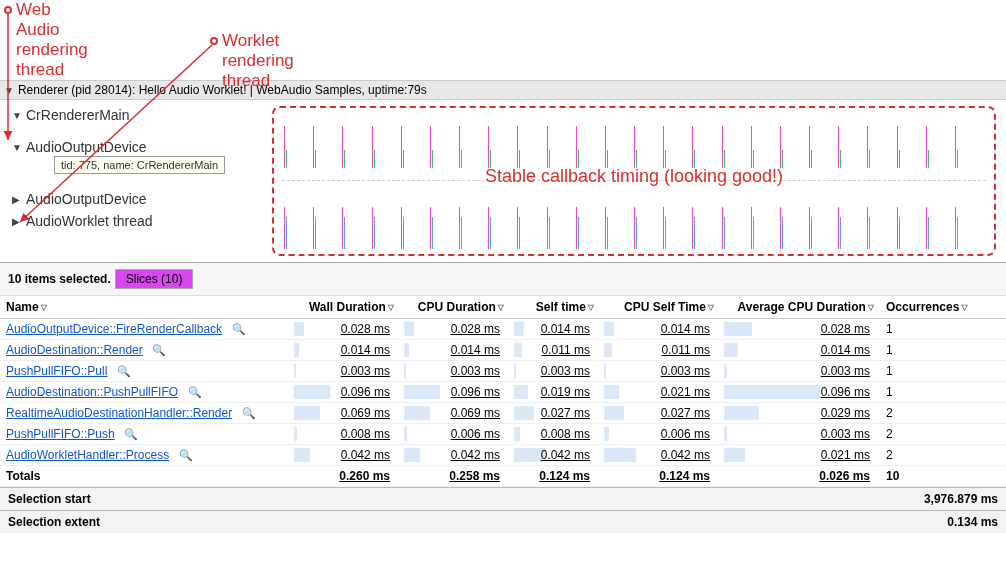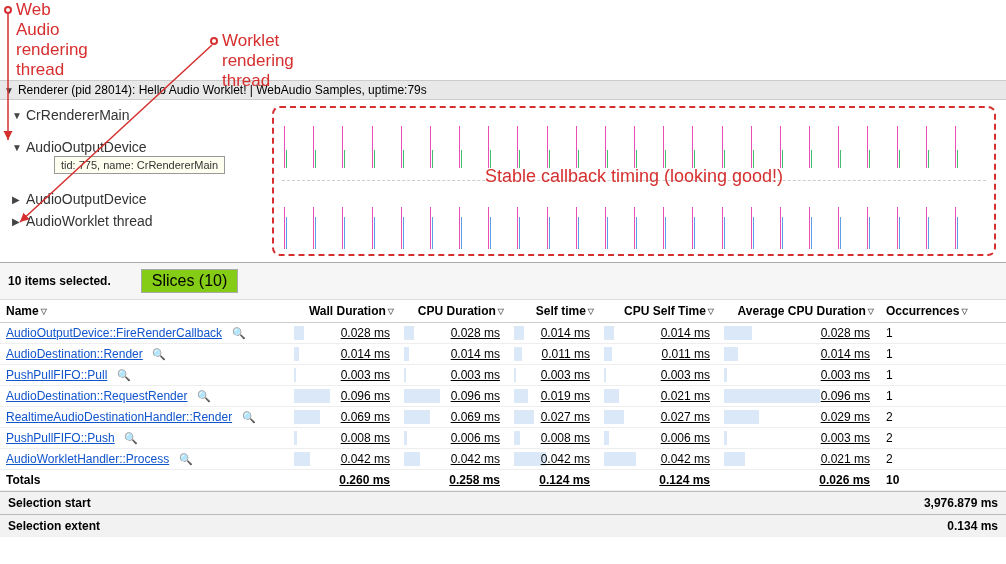--- a/index.html
+++ b/index.html
@@ -18,23 +18,23 @@
   .timeline-area { flex: 1; position: relative; padding: 6px 10px 6px 4px; }
   .callout-box { border: 2px dashed #d62f2f; border-radius: 8px; height: 150px; position: relative; padding: 6px 8px; }
   .callout-text { color: #d62f2f; font-size: 18px; text-align: center; position: absolute; top: 58px; left: 0; right: 0; }
   .spike-row { height: 50px; position: relative; margin: 4px 0 12px 0; }
   .spike { position: absolute; bottom: 0; width: 1px; }
   .spike.pink { background: #e84fb5; height: 42px; }
   .spike.green { background: #3fbf6f; height: 18px; bottom: 0; }
   .spike.blue { background: #5a9fe8; height: 32px; }
   .divider-line { border-top: 1px dashed #ccc; margin: 2px 0; }
 
-  .selection-header { background: #f6f6f6; border-bottom: 1px solid #ddd; padding: 6px 8px; display: flex; align-items: center; gap: 12px; }
+  .selection-header { background: #f6f6f6; border-bottom: 1px solid #ddd; padding: 6px 8px; display: flex; align-items: center; gap: 4px; }
   .selection-header b { font-size: 12px; }
-  .slices-btn { background: #84cc16; border: 1px solid #aaa; padding: 2px 10px; font-size: 16px; cursor: pointer; margin-left: 18px; }
+  .slices-btn { background: #d946ef; border: 1px solid #aaa; padding: 2px 10px; font-size: 12px; cursor: pointer; }
 
   table { width: 100%; border-collapse: collapse; }
   th { text-align: left; font-weight: bold; font-size: 12px; padding: 4px 6px; border-bottom: 1px solid #ccc; background: #fff; }
   th .sort-tri { font-size: 8px; color: #666; vertical-align: middle; margin-left: 2px; }
   td { padding: 3px 6px; font-size: 12px; border-bottom: 1px solid #eee; }
   td.name a { color: #1155cc; text-decoration: underline; }
   .mag { color: #888; font-size: 11px; margin-left: 10px; cursor: pointer; }
   .barcell { position: relative; text-align: right; padding-right: 10px; text-decoration: underline; }
   .barcell .bar { position: absolute; left: 4px; top: 3px; bottom: 3px; background: #dbe8f7; }
   .barcell .val { position: relative; }
@@ -236,21 +236,21 @@
       <tr>
     <td class="name"><a href="#">PushPullFIFO::Pull</a><span class="mag">🔍</span></td>
     <td class="barcell"><span class="bar" style="width:2px"></span><span class="val">0.003 ms</span></td>
     <td class="barcell"><span class="bar" style="width:2px"></span><span class="val">0.003 ms</span></td>
     <td class="barcell"><span class="bar" style="width:2px"></span><span class="val">0.003 ms</span></td>
     <td class="barcell"><span class="bar" style="width:2px"></span><span class="val">0.003 ms</span></td>
     <td class="barcell"><span class="bar" style="width:3px"></span><span class="val">0.003 ms</span></td>
     <td>1</td>
       </tr>
       <tr>
-    <td class="name"><a href="#">AudioDestination::RequestRender</a><span class="mag">🔍</span></td>
+    <td class="name"><a href="#">AudioDestination::PushPullFIFO</a><span class="mag">🔍</span></td>
     <td class="barcell"><span class="bar" style="width:36px"></span><span class="val">0.096 ms</span></td>
     <td class="barcell"><span class="bar" style="width:36px"></span><span class="val">0.096 ms</span></td>
     <td class="barcell"><span class="bar" style="width:14px"></span><span class="val">0.019 ms</span></td>
     <td class="barcell"><span class="bar" style="width:15px"></span><span class="val">0.021 ms</span></td>
     <td class="barcell"><span class="bar" style="width:96px"></span><span class="val">0.096 ms</span></td>
     <td>1</td>
       </tr>
       <tr>
     <td class="name"><a href="#">RealtimeAudioDestinationHandler::Render</a><span class="mag">🔍</span></td>
     <td class="barcell"><span class="bar" style="width:26px"></span><span class="val">0.069 ms</span></td>

